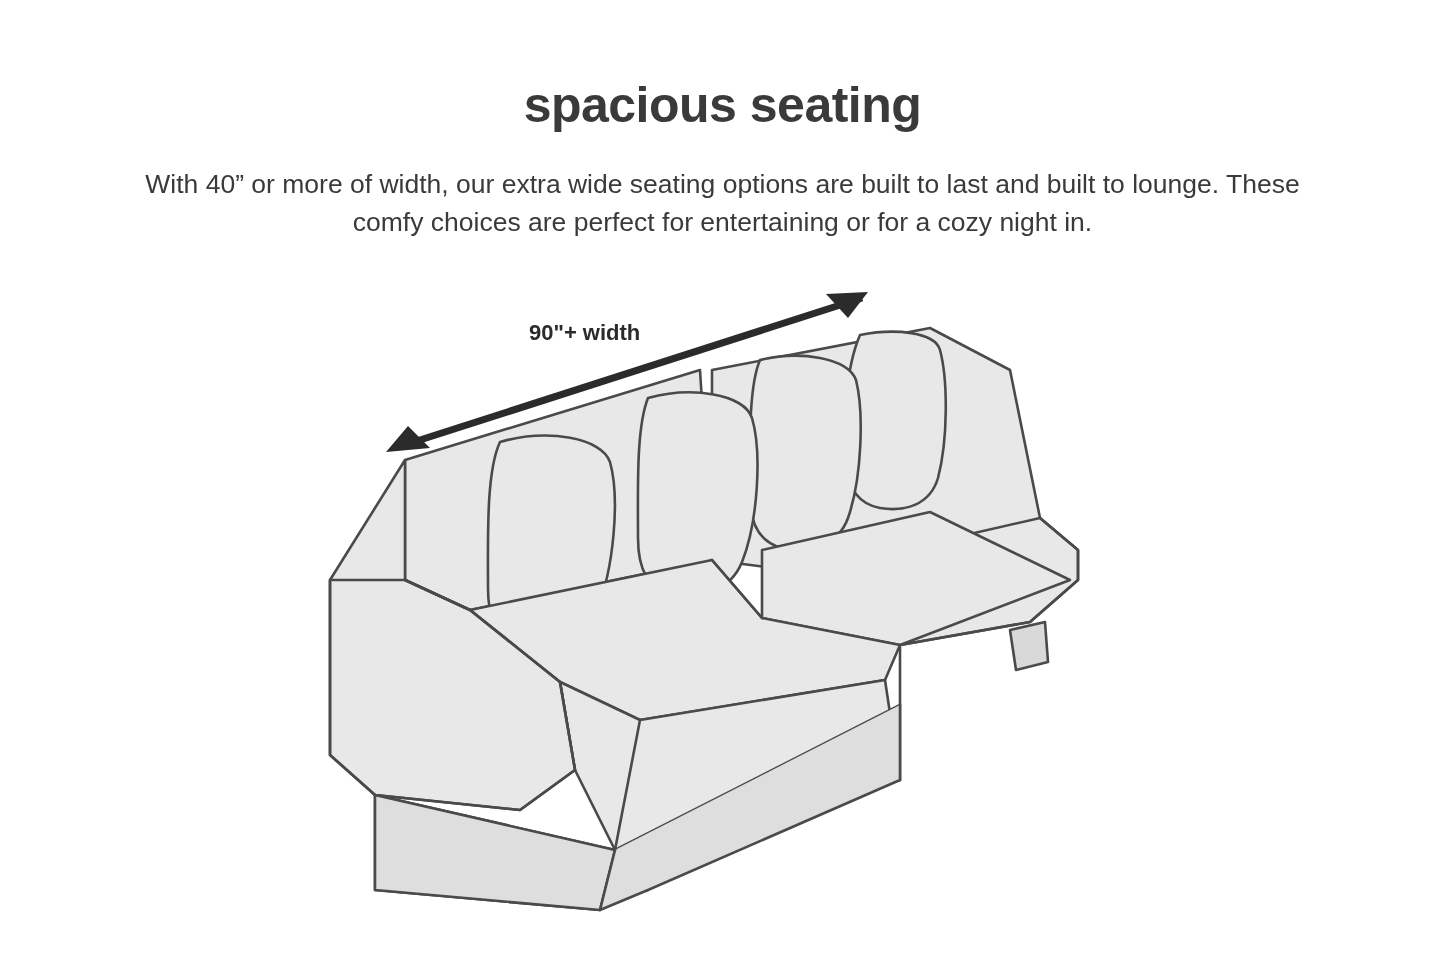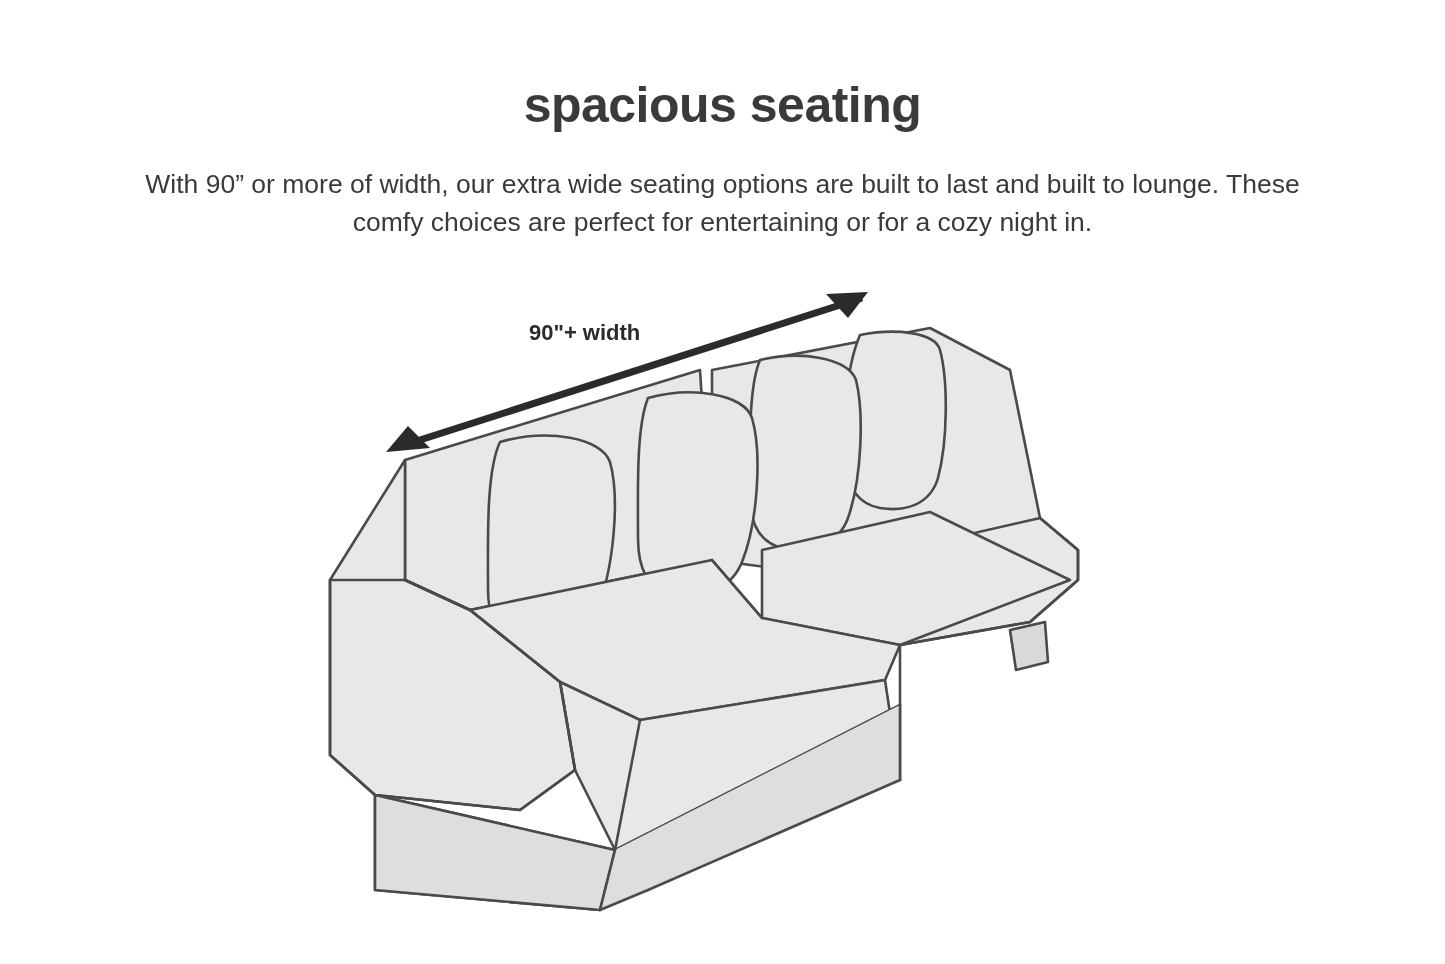--- a/index.html
+++ b/index.html
@@ -64,21 +64,21 @@
   }
 </style>
 </head>
 <body>
 
 <div class="page">
 
   <div class="headline">spacious seating</div>
 
   <div class="subcopy">
-    <span>With 90” or more of width, our extra wide seating options are built to last and built to lounge.</span>
+    <span>With 40” or more of width, our extra wide seating options are built to last and built to lounge.</span>
     <span>These comfy choices are perfect for entertaining or for a cozy night in.</span>
   </div>
 
   <div class="illustration">
     <svg viewBox="0 0 1445 700" xmlns="http://www.w3.org/2000/svg">
 
       <g fill="#e8e8e8" stroke="#4a4a4a" stroke-width="2.6" stroke-linejoin="round" stroke-linecap="round">
 
         <path d="M1010 380 L1045 372 L1048 412 L1016 420 Z" fill="#d9d9d9"></path>
         <path d="M585 610 L640 600 L648 640 L592 652 Z" fill="#d9d9d9"></path>

